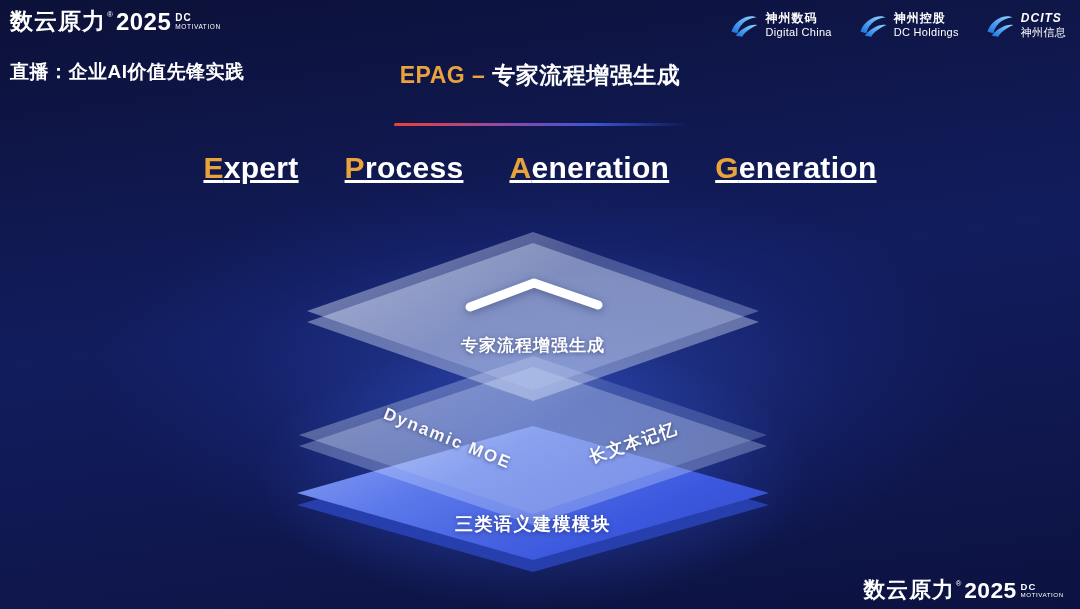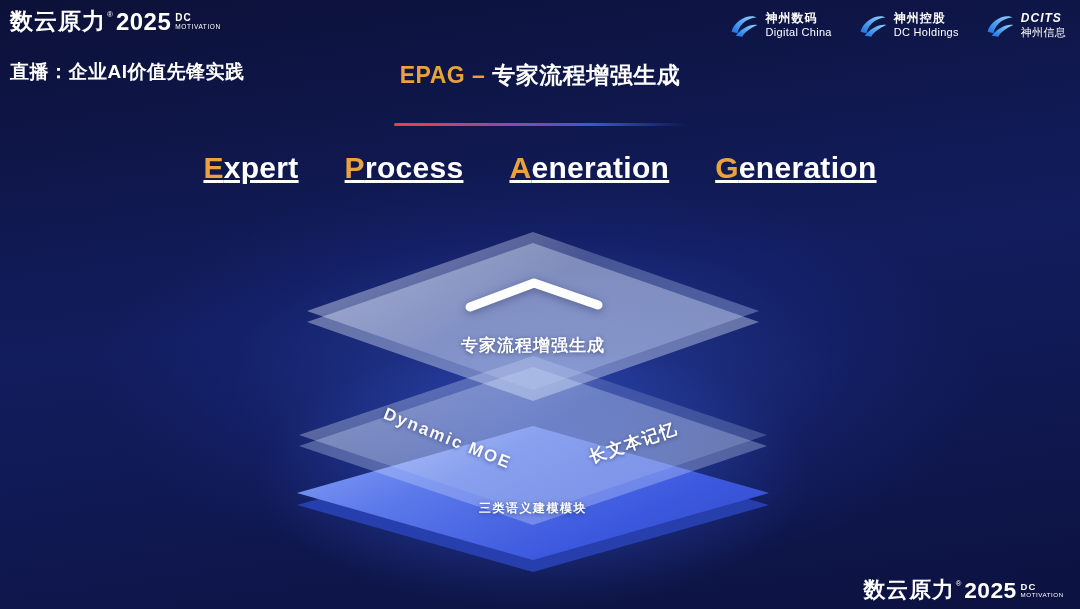--- a/index.html
+++ b/index.html
@@ -74,21 +74,21 @@
 
   .chevron { position:absolute; left:460px; top:274px; width:148px; height:40px; z-index:12;
     filter:drop-shadow(0 2px 4px rgba(20,30,80,0.4)); }
 
   .layer-label { position:absolute; z-index:12; white-space:nowrap; text-shadow:0 1px 4px rgba(15,25,70,0.55); }
   .label-top    { left:533px; top:334px; transform:translateX(-50%); font-size:17px; font-weight:bold; letter-spacing:1px; }
   .label-dyn    { left:388px; top:404px; transform:rotate(22deg); transform-origin:0 0;
                   font-size:17px; font-weight:600; letter-spacing:2px; color:rgba(255,255,255,0.96); }
   .label-long   { left:586px; top:447px; transform:rotate(-19deg); transform-origin:0 0;
                   font-size:17px; font-weight:bold; letter-spacing:1.5px; }
-  .label-bottom { left:533px; top:500px; transform:translateX(-50%); font-size:12px; font-weight:bold; letter-spacing:1.5px; }
+  .label-bottom { left:533px; top:512px; transform:translateX(-50%); font-size:18px; font-weight:bold; letter-spacing:1.5px; }
 
   
   .footer-brand { position:absolute; right:16px; bottom:7px; transform:scale(0.95); transform-origin:right bottom; }
 </style>
 </head>
 <body>
 
 <svg width="0" height="0" style="position:absolute">
   <defs>
     <linearGradient id="swooshGrad" x1="0" y1="1" x2="1" y2="0">

